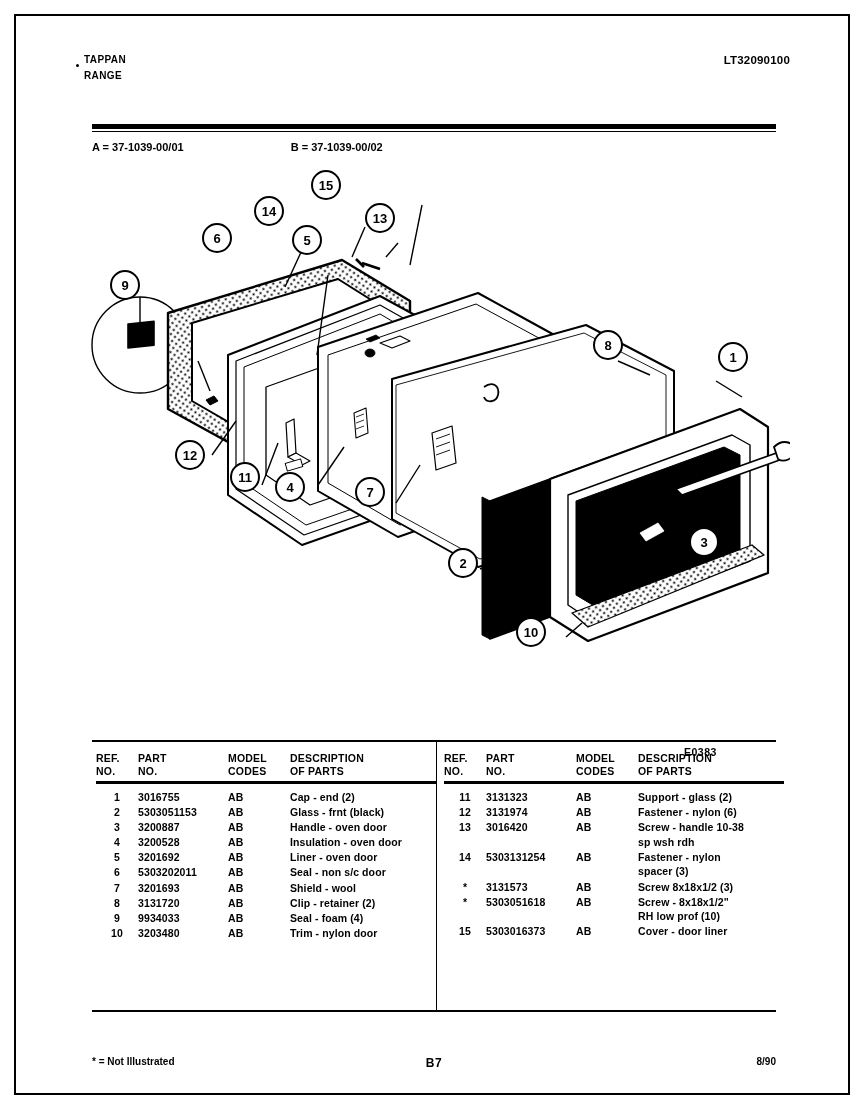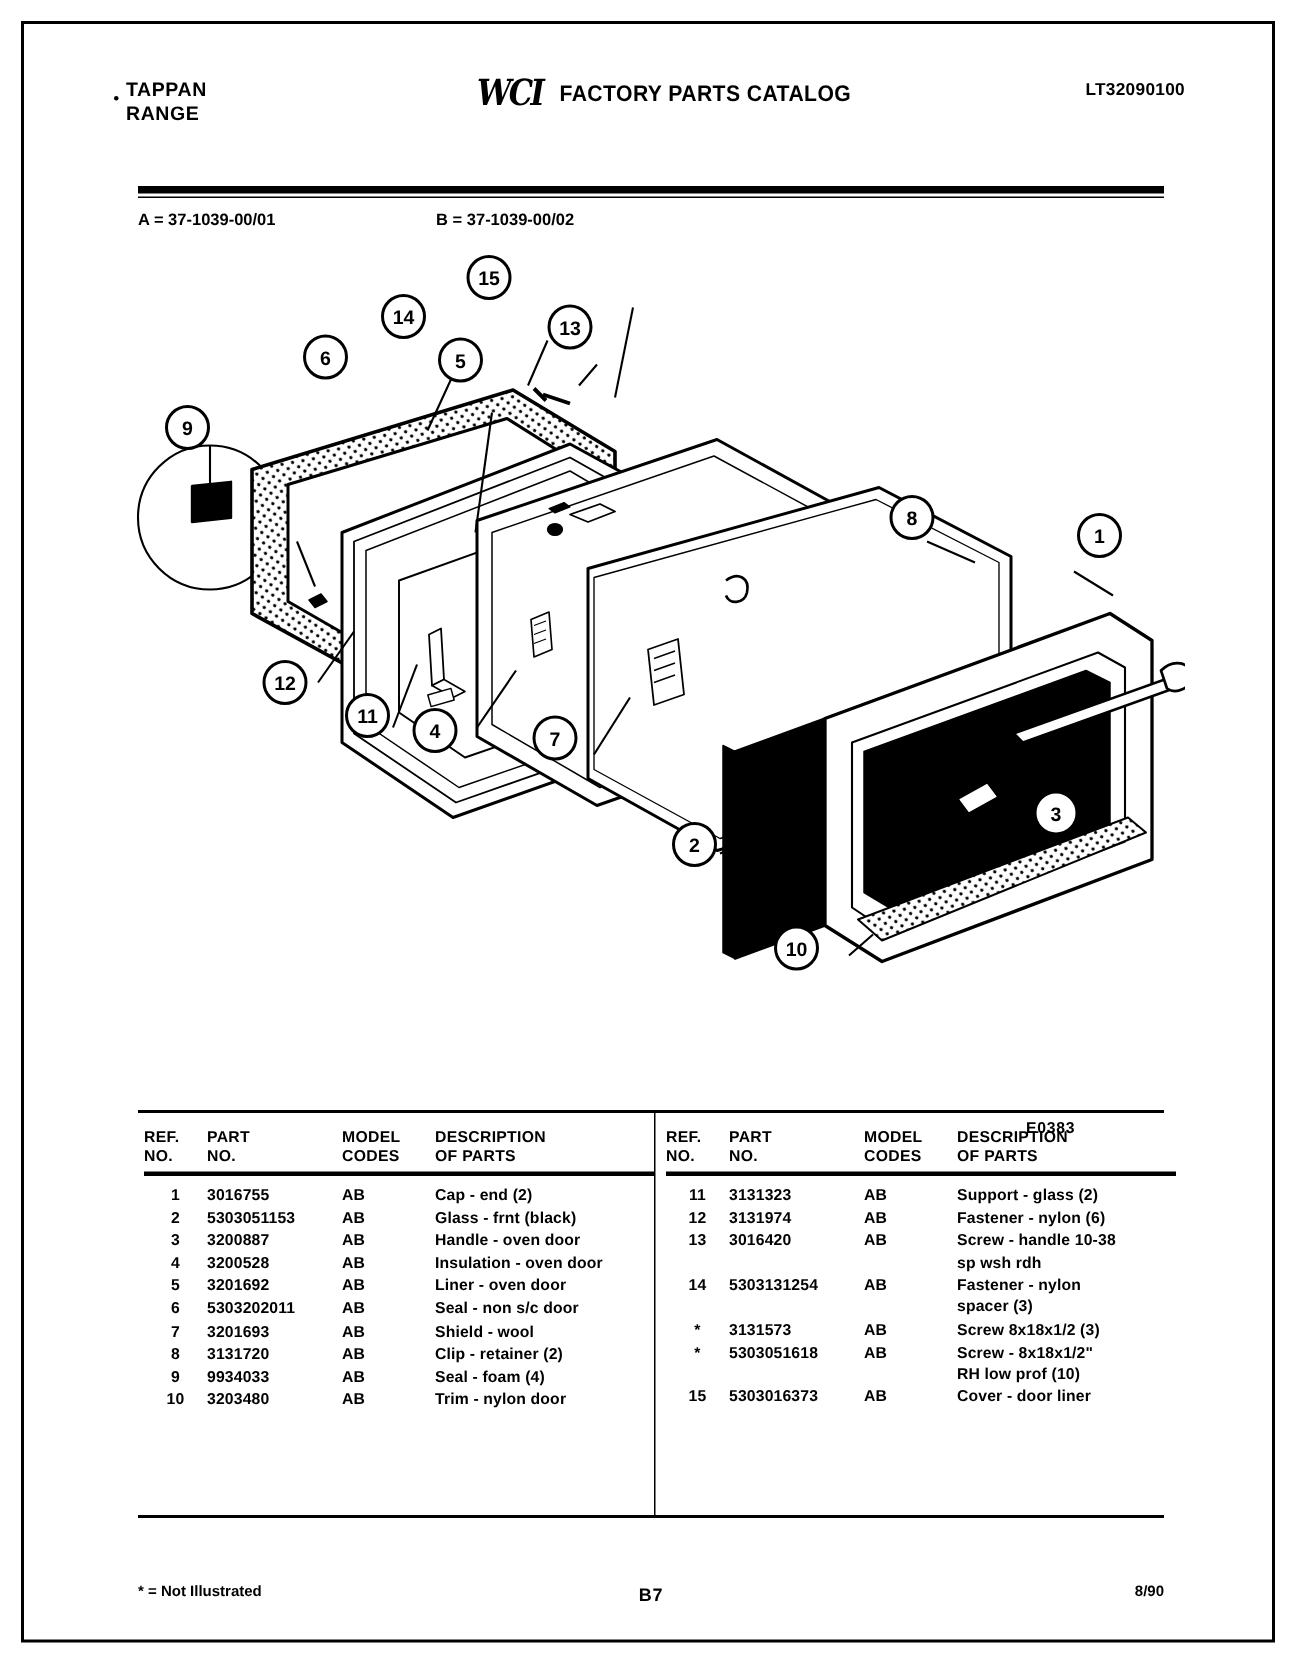--- a/index.html
+++ b/index.html
@@ -35,21 +35,21 @@
     position: absolute;
     left: 78px;
     top: 48px;
     width: 712px;
     height: 52px;
   }
   .brand {
     position: absolute;
     left: 6px;
     top: 4px;
-    font-size: 13px;
+    font-size: 10px;
     font-weight: bold;
     line-height: 16px;
     letter-spacing: 0.4px;
   }
   .brand-dot {
     position: absolute;
     left: -8px;
     top: 12px;
     width: 3px;
     height: 3px;
@@ -258,24 +258,20 @@
 <body>
 
 <div class="page">
   <div class="page-border"></div>
 
   <div class="header">
     <div class="brand">
       <span class="brand-dot"></span>
       <span>TAPPAN</span><br>
       <span>RANGE</span>
-    </div>
-    <div class="catalog-title-wrap">
-      <span class="wci-logo">WCI</span>
-      <span class="catalog-title">FACTORY PARTS CATALOG</span>
     </div>
     <div class="catalog-number">LT32090100</div>
   </div>
 
   <div class="header-rule"></div>
   <div class="header-rule-thin"></div>
 
   <div class="model-codes">
     <span class="mc">A = 37-1039-00/01</span>
     <span class="mc mc-b">B = 37-1039-00/02</span>

